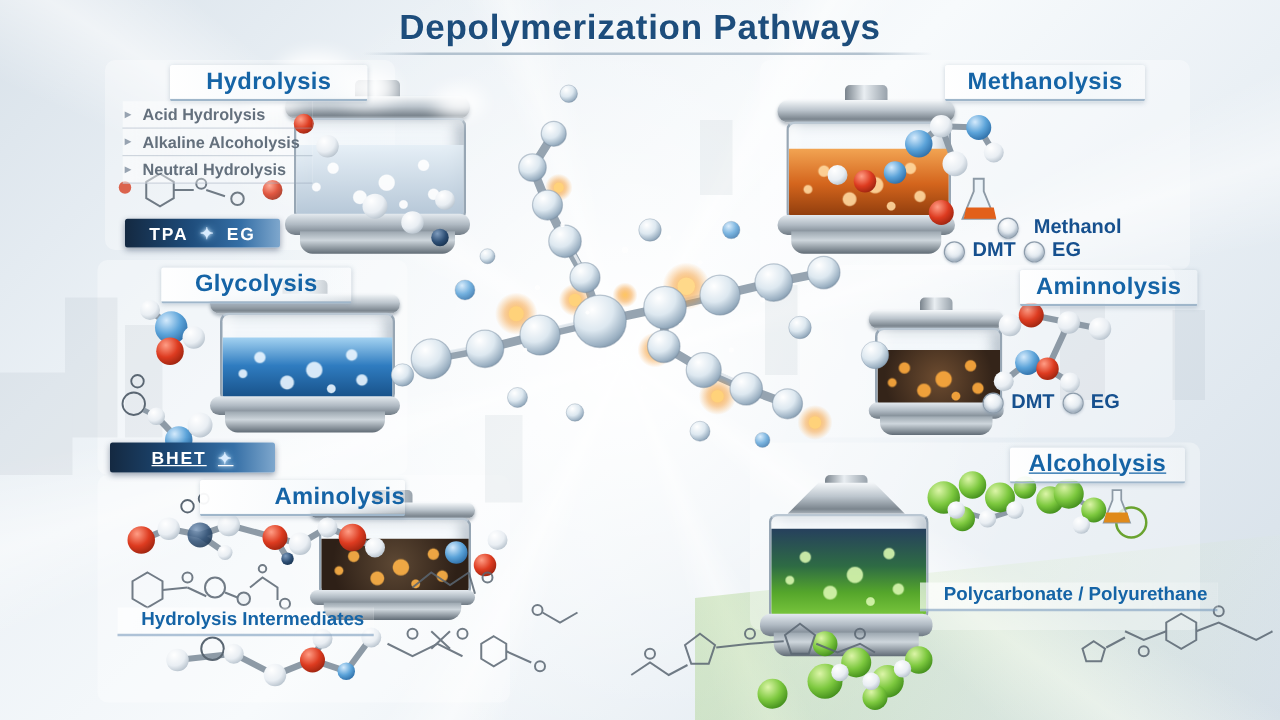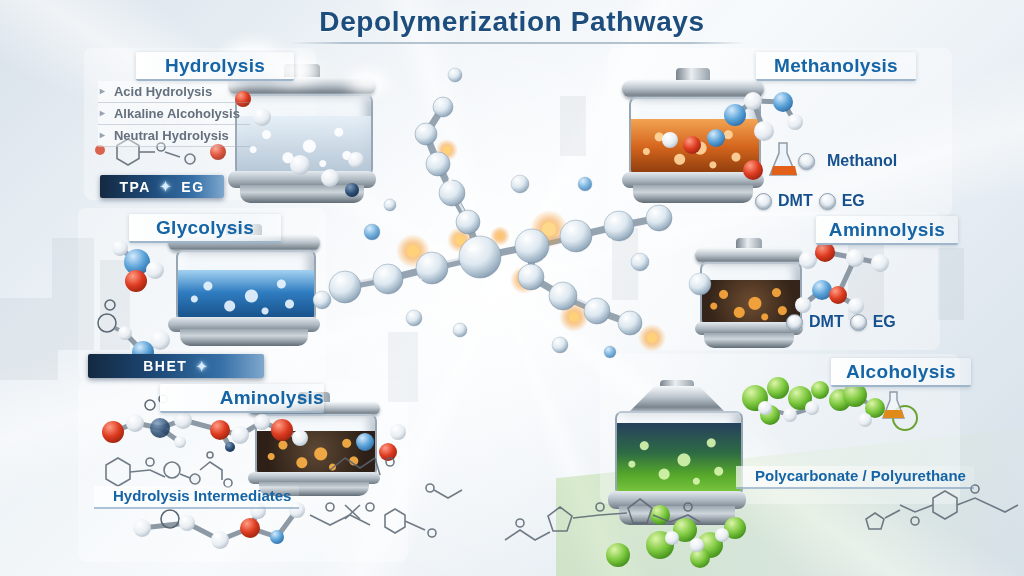--- a/index.html
+++ b/index.html
@@ -585,57 +585,57 @@
     </ul>
     <div class="banner" style="left:100px;top:175px;width:124px;height:23px;">
       <span>TPA</span>
       <span class="sparkle">✦</span>
       <span>EG</span>
     </div>
 
     <div class="strip" style="left:85px;top:214px;width:152px;height:27px;">
       <span>Glycolysis</span>
     </div>
-    <div class="banner" style="left:88px;top:354px;width:176px;height:24px;">
+    <div class="banner" style="left:88px;top:354px;width:132px;height:24px;text-decoration:underline;">
       <span>BHET</span>
       <span class="sparkle">✦</span>
     </div>
 
     <div class="strip" style="left:116px;top:384px;width:164px;height:27px;justify-content:flex-end;">
       <span>Aminolysis</span>
     </div>
     <div class="caption" style="left:94px;top:486px;">
       <span>Hydrolysis Intermediates</span>
     </div>
 
     <div class="strip" style="left:712px;top:52px;width:160px;height:27px;">
       <span>Methanolysis</span>
     </div>
-    <div class="plabel" style="left:798px;top:152px;gap:12px;">
+    <div class="plabel" style="left:798px;top:173px;gap:12px;">
       <span class="sphere-bullet"></span>
       <span>Methanol</span>
     </div>
     <div class="plabel" style="left:755px;top:192px;">
       <span class="sphere-bullet"></span>
       <span>DMT</span>
       <span class="sphere-bullet"></span>
       <span>EG</span>
     </div>
 
     <div class="strip" style="left:772px;top:216px;width:142px;height:27px;">
       <span>Aminnolysis</span>
     </div>
     <div class="plabel" style="left:786px;top:313px;">
       <span class="sphere-bullet"></span>
       <span>DMT</span>
       <span class="sphere-bullet"></span>
       <span>EG</span>
     </div>
 
-    <div class="strip" style="left:787px;top:358px;width:140px;height:27px;">
+    <div class="strip" style="left:764px;top:358px;width:140px;height:27px;text-decoration:underline;">
       <span>Alcoholysis</span>
     </div>
     <div class="caption" style="left:736px;top:466px;">
       <span>Polycarbonate / Polyurethane</span>
     </div>
 
   </div>
 
 </div>
 

